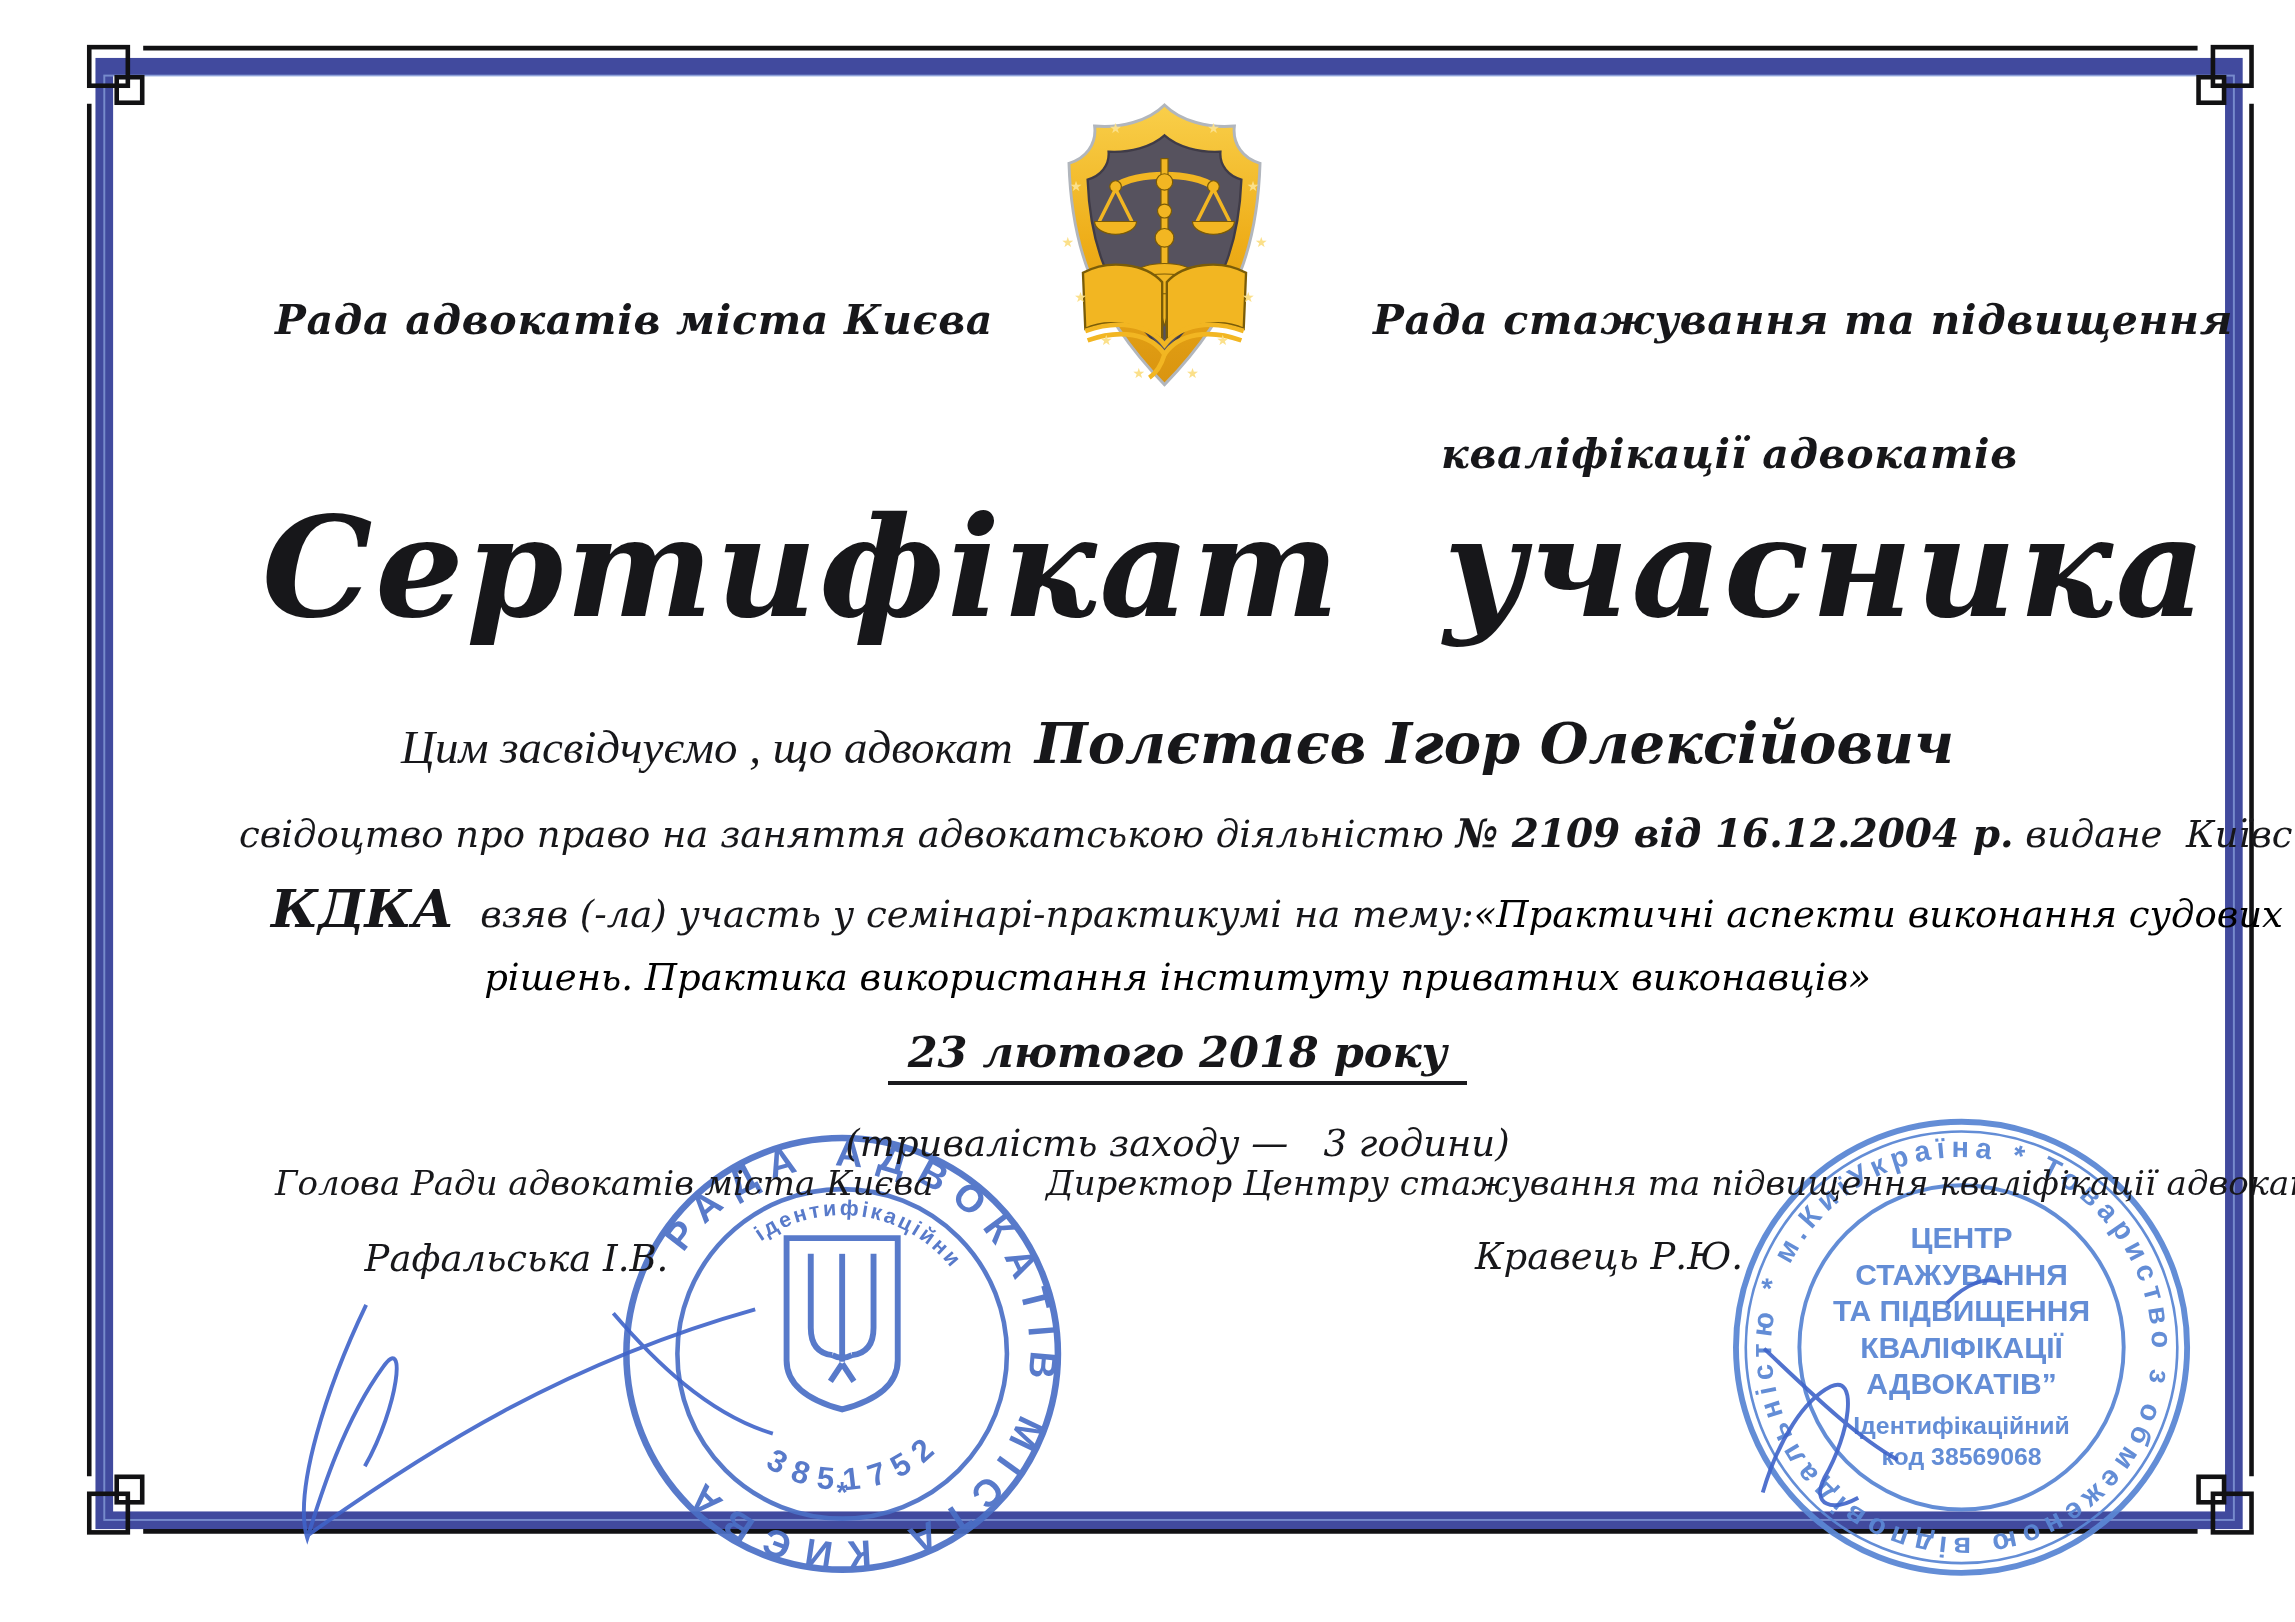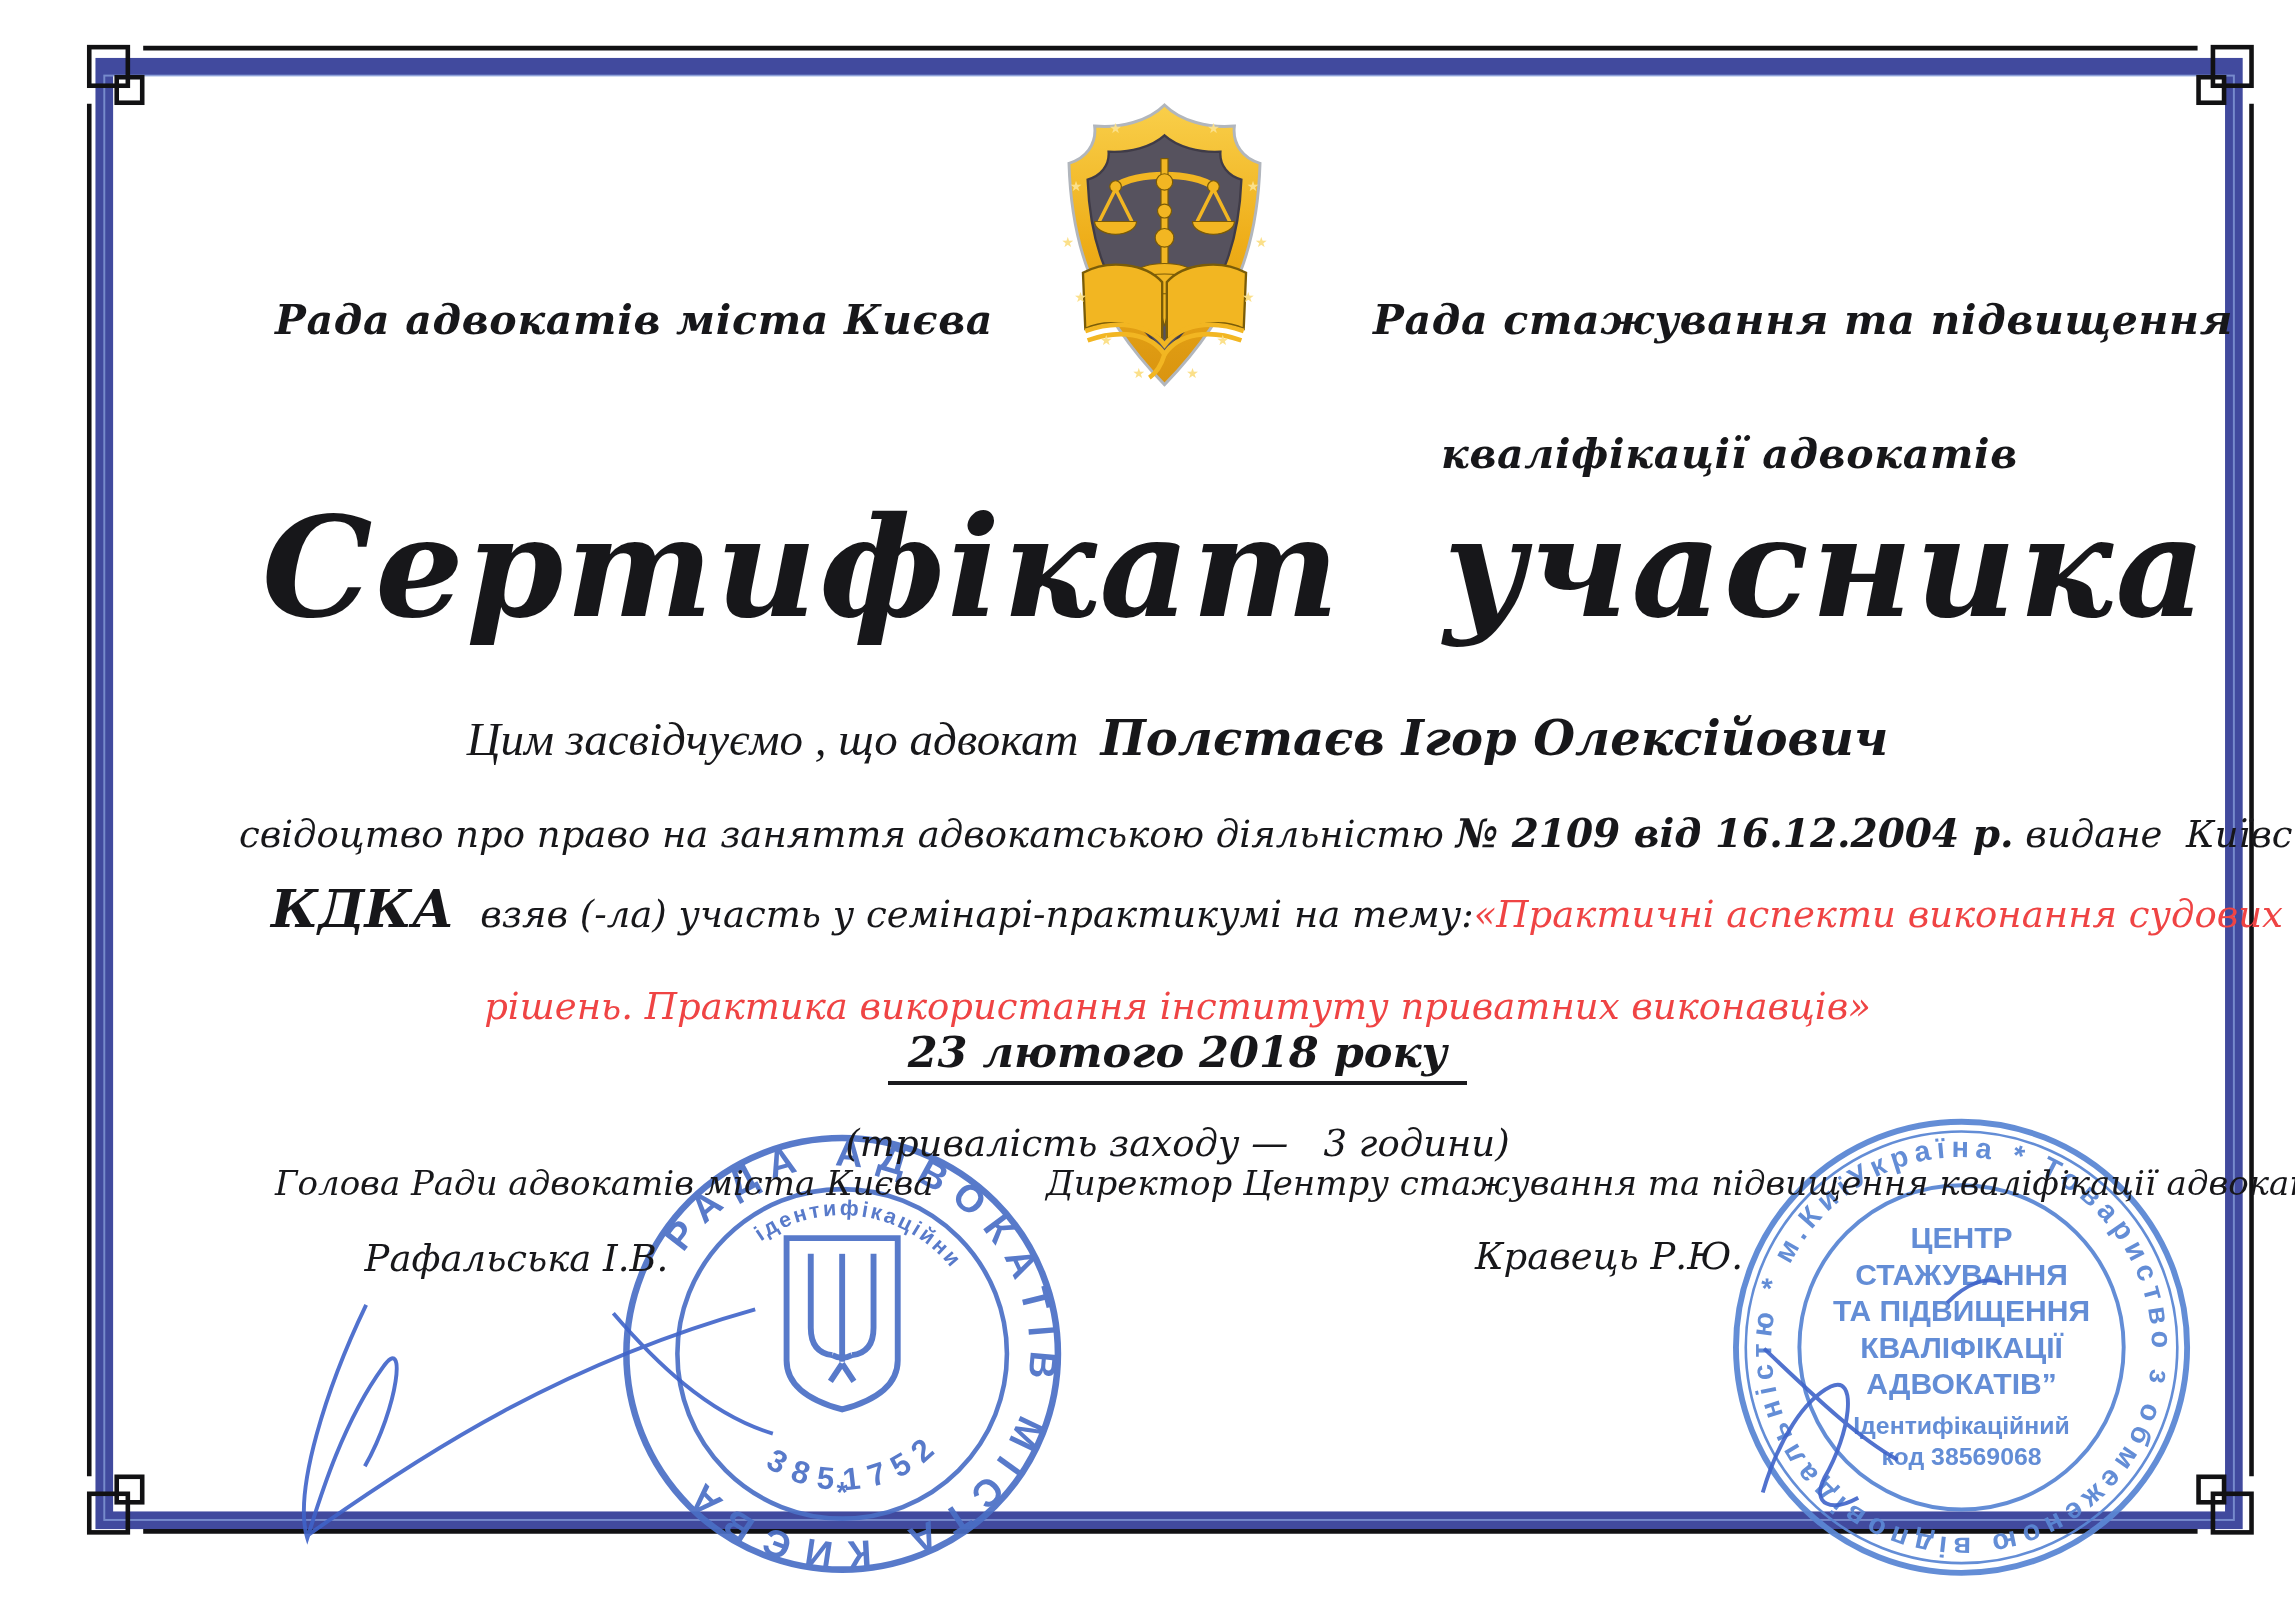--- a/index.html
+++ b/index.html
@@ -7,25 +7,25 @@
     position:relative;width:2295px;height:1623px;background:#ffffff;
     font-family:"DejaVu Serif",serif;color:#17171a;overflow:hidden;
   }
   svg{position:absolute;left:0;top:0;}
   .t{position:absolute;white-space:nowrap;font-style:italic;}
   .center{text-align:center;}
   .script{font-family:"DejaVu Serif",serif;font-style:italic;}
   .org{font-size:41px;font-weight:bold;letter-spacing:0.7px;}
   .title{font-size:139px;font-weight:bold;letter-spacing:2.6px;text-align:center;}
   .body-line{font-size:37px;}
-  .name{font-size:48px;font-weight:bold;margin-left:22px;text-align:right;}
+  .name{font-size:56px;font-weight:bold;margin-left:22px;text-align:right;}
   .prefix{font-size:47px;font-family:Liberation Serif, serif;}
   .numbold{font-weight:bold;}
   .kdka{font-size:52px;font-weight:bold;margin-right:26px;}
-  .gray{color:#ef4444;margin-top:29px;}
+  .gray{color:#000000;}
   .date{font-size:43px;font-weight:bold;border-bottom:4.6px solid #1a1a1e;padding:0 19.6px 3.9px 19.6px;}
   .sig-title{font-size:34px;}
   .sig-name{font-size:37px;}
   .z2{z-index:2;}
   .z1{z-index:1;}
   .z0{z-index:0;}
 </style>
 </head>
 <body>
 

